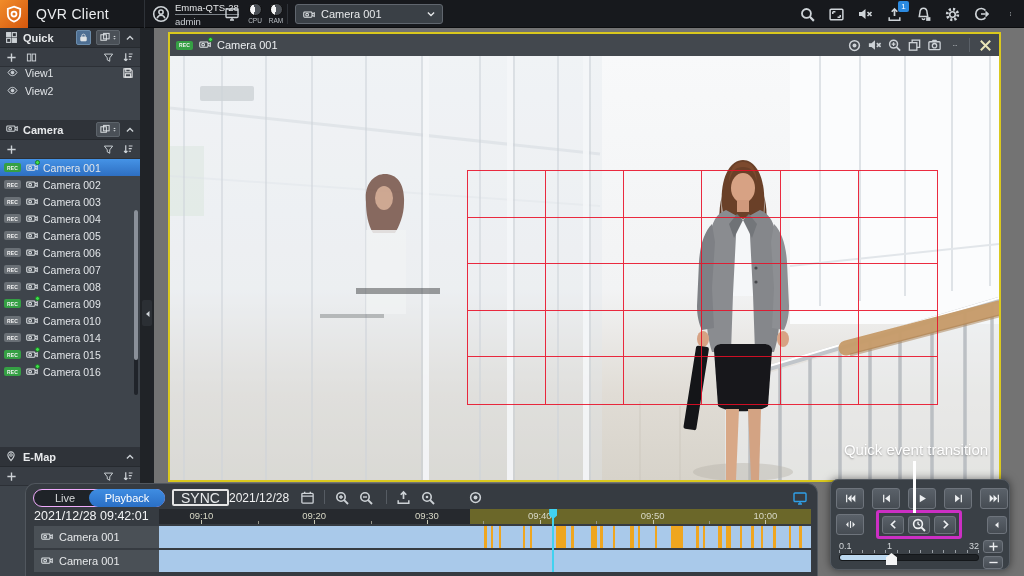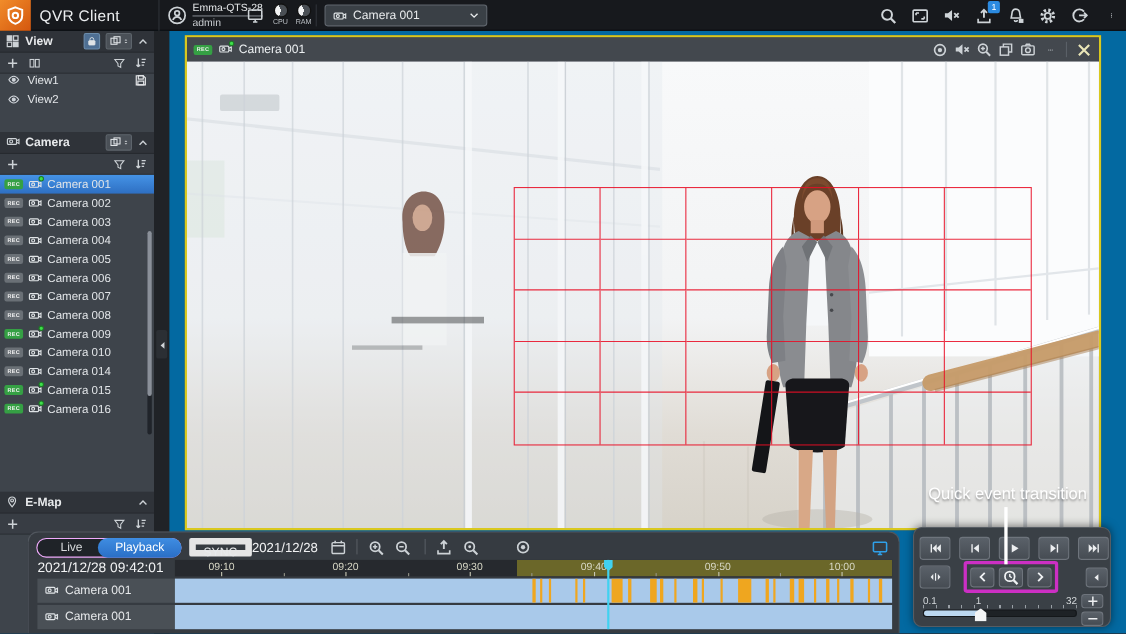--- a/index.html
+++ b/index.html
@@ -1,18 +1,18 @@
 <!DOCTYPE html>
 <html><head>
 <meta charset="utf-8">
 <style>
   * { margin:0; padding:0; box-sizing:border-box; }
   html,body { width:1024px; height:576px; overflow:hidden; background:#24282d;
               font-family:"Liberation Sans", sans-serif; }
-  #app { position:relative; width:1024px; height:576px; background:#0369a1;padding-left:20px; }
+  #app { position:relative; width:1024px; height:576px; background:#737373;padding-left:20px; }
   svg { display:block; }
 
   
   #topbar { position:absolute; left:0; top:0; width:1024px; height:28px; background:#17191d;
             border-bottom:1px solid #0c0d0f; z-index:10; }
   #logo { position:absolute; left:0; top:0; width:28px; height:28px;
           background:linear-gradient(135deg,#f18c2a,#d4570e); display:flex; align-items:center; justify-content:center; }
   #app-title { position:absolute; left:36px; top:0; height:28px; line-height:28px; color:#eceef0;
                font-size:14px; letter-spacing:.3px; }
   #user-block { position:absolute; left:144px; top:0; height:28px; display:flex; align-items:center;
@@ -80,21 +80,21 @@
 
   
   #playback-panel { position:absolute; left:25px; top:483px; width:793px; height:93px; background:#363b41;
                     border:1px solid #51575e; border-bottom:none; border-radius:10px 10px 0 0; z-index:5; }
   #seg { position:absolute; left:7px; top:5px; width:132px; height:18px; background:#1f2328;
          border:1px solid #f0abfc; border-radius:10px; color:#d8dadc; font-size:11px; }
   #seg-live { position:absolute; left:0; top:0; width:62px; height:16px; line-height:16px; text-align:center; }
   #seg-playback { position:absolute; right:-1px; top:-1px; width:76px; height:18px; line-height:18px; text-align:center;
                   background:linear-gradient(#3f8de2,#2a6fc6); border-radius:10px; color:#fff; }
   #sync-btn { position:absolute; left:146px; top:5px; height:17px; line-height:15px; padding:0 7px;
-              border:6px solid #e5e5e5; border-radius:2px; color:#e8eaec; font-size:11px; }
+              border:2px solid #e5e5e5; border-radius:2px; color:#e8eaec; font-size:14px; }
   #pb-date { position:absolute; left:203px; top:5px; height:18px; line-height:18px; color:#f0f1f2; font-size:12px; }
   .pbico { position:absolute; top:4px; width:19px; height:19px; color:#cdd2d6; display:flex; align-items:center; justify-content:center; }
   .pb-sep { position:absolute; top:6px; width:1px; height:14px; background:#565c63; }
   #pb-display { color:#2fa0e8; }
 
   #tl-left { position:absolute; left:8px; top:25px; width:125px; }
   #tl-stamp { height:15px; line-height:15px; color:#f2f3f4; font-size:12.5px; white-space:nowrap; }
   .tl-lab { height:22px; margin-top:2px; background:#4a5056; display:flex; align-items:center; gap:5px;
             padding:0 6px; color:#e6e8ea; font-size:11px; }
   #tl-right { position:absolute; left:133px; top:25px; right:6px; height:63px;text-align:center; }
@@ -254,21 +254,21 @@
   <div id="sidebar">
     <div class="sb-head">
       <span class="sb-ic ico">
           <svg width="13" height="13" viewBox="0 0 16 16" fill="none" stroke="currentColor" stroke-width="1.4">
             <rect x="2" y="2" width="5" height="5" fill="currentColor"></rect>
             <rect x="9" y="2" width="5" height="5"></rect>
             <rect x="2" y="9" width="5" height="5"></rect>
             <rect x="9" y="9" width="5" height="5" fill="currentColor"></rect>
           </svg>
         </span>
-      <span>View</span>
+      <span>Quick</span>
       <span class="sp"></span>
       <span class="hbtn blue">
           <span class="ico" style="width:9px;height:11px;">
             <svg width="9" height="11" viewBox="0 0 16 16" fill="none" stroke="currentColor" stroke-width="1.4">
               <rect x="3" y="7" width="10" height="7" rx="1" fill="currentColor"></rect>
               <path d="M5 7 V5 a3 3 0 0 1 6 0 V7"></path>
             </svg>
           </span>
         </span>
       <span class="hbtn">

